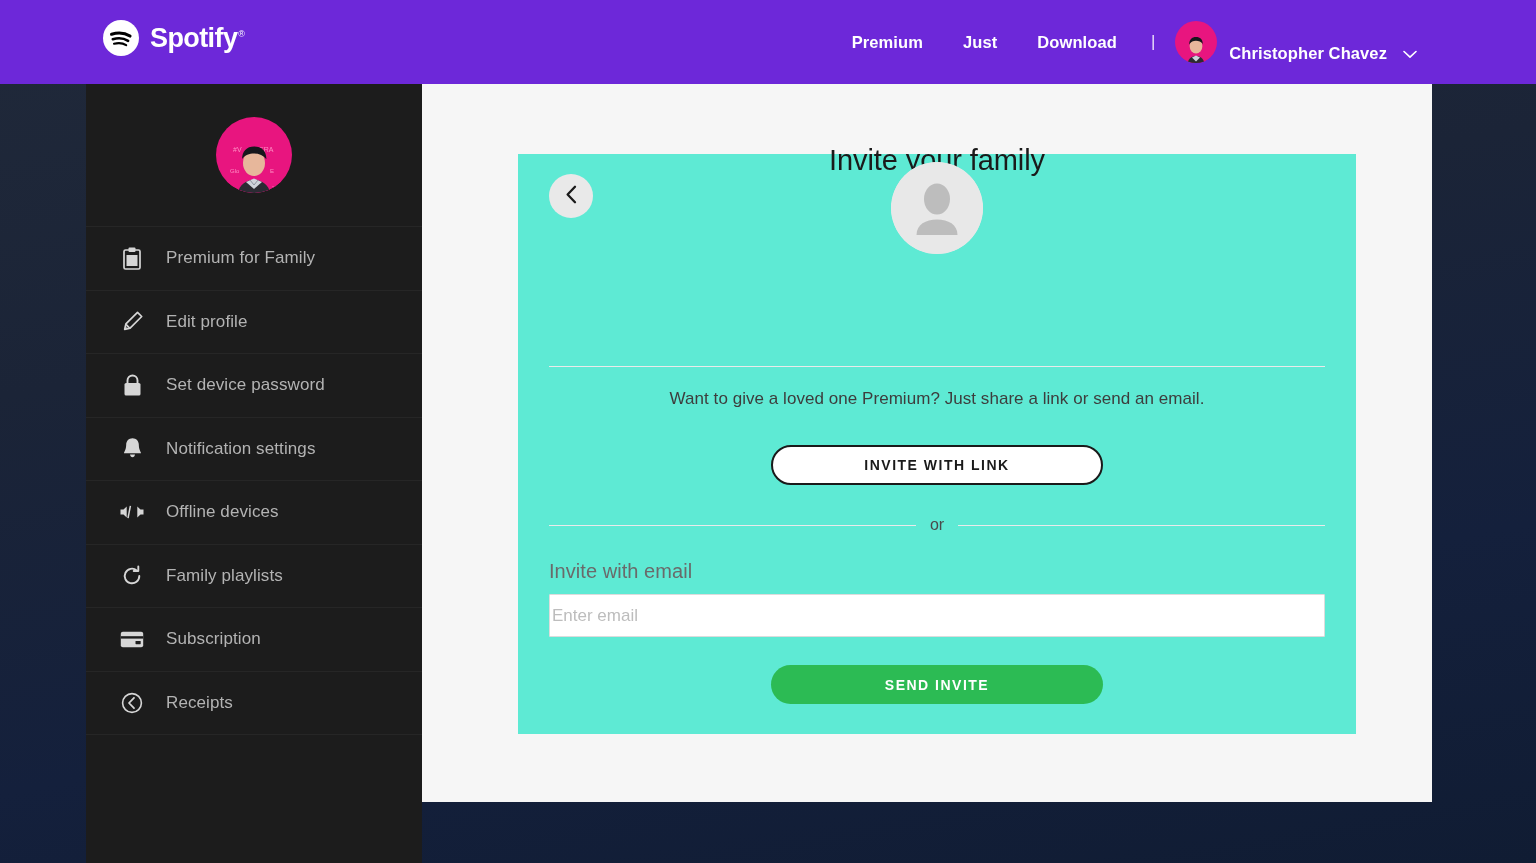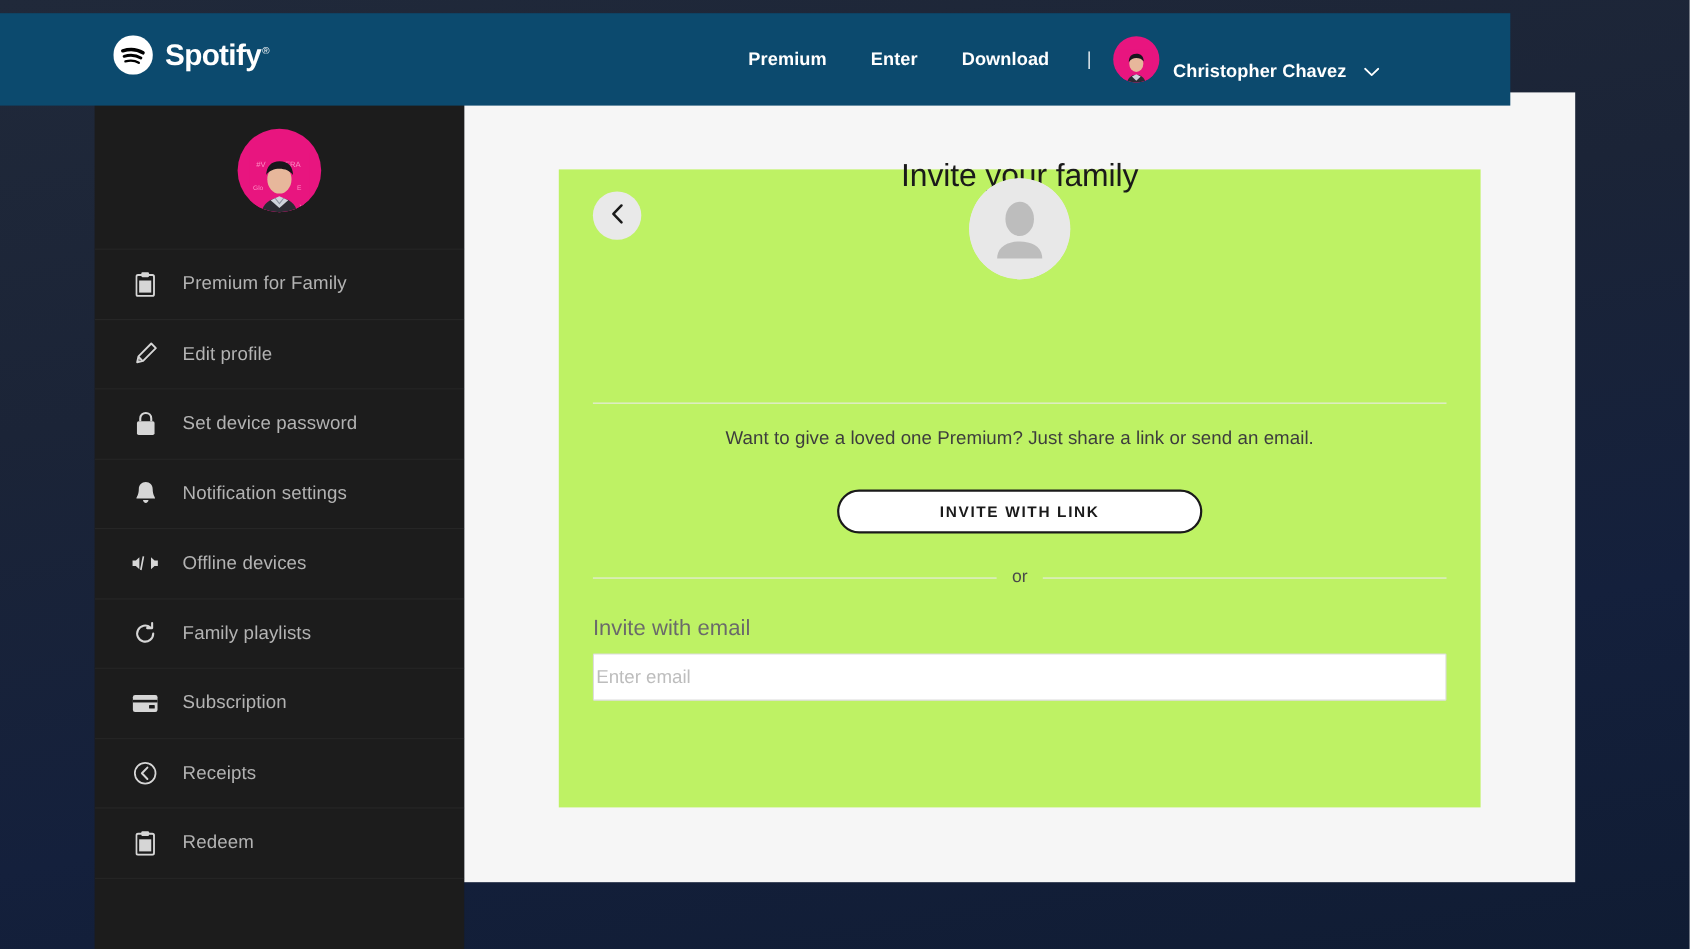--- a/index.html
+++ b/index.html
@@ -13,24 +13,24 @@
 
   
   body {
     background: linear-gradient(170deg, #20293a 0%, #1b2437 35%, #14203c 70%, #101c33 100%);
     position: relative;
   }
 
   
   .topbar {
     position: absolute;
-    top: 12px; left: 0;
-    width: 1373px;
+    top: 0; left: 0;
+    width: 1536px;
     height: 84px;
-    background: #0c4a6e;
+    background: #6d28d9;
     z-index: 30;
   }
   .logo-wrap {
     position: absolute;
     left: 103px;
     top: 20px;
     display: flex;
     align-items: center;
     gap: 11px;
   }
@@ -175,25 +175,25 @@
     top: 84px;
     width: 1010px;
     height: 718px;
     background: #f6f6f6;
     z-index: 10;
     overflow: hidden;
   }
 
   .card {
     position: absolute;
-    left: 86px;
+    left: 96px;
     top: 70px;
     width: 838px;
     height: 580px;
-    background: #bef264;
+    background: #5eead4;
   }
 
   .card-head {
     position: relative;
     height: 178px;
   }
   .back-btn {
     position: absolute;
     left: 31px;
     top: 30px;
@@ -327,21 +327,21 @@
         <path d="M11 23.8c4-1.1 8.8-0.8 12.2 1.3" stroke="#000" stroke-width="2.1" stroke-linecap="round" fill="none"></path>
       </svg>
     </span>
     <span class="logo-word">
       <span>Spotify</span><span class="logo-reg">®</span>
     </span>
   </div>
 
   <div class="topnav">
     <a class="topnav-link" href="#">Premium</a>
-    <a class="topnav-link" href="#">Enter</a>
+    <a class="topnav-link" href="#">Just</a>
     <a class="topnav-link" href="#">Download</a>
     <span class="topnav-sep">|</span>
 
     <div class="user-chip">
       <span class="user-avatar">
         <svg class="av-person" viewBox="0 0 30 34" xmlns="http://www.w3.org/2000/svg">
           <rect x="0" y="0" width="30" height="34" fill="#e8157f"></rect>
           <path d="M6 34c0-7 3.8-11 9-11s9 4 9 11z" fill="#2b2b33"></path>
           <ellipse cx="15" cy="13" rx="6.4" ry="7.4" fill="#e7b79b"></ellipse>
           <path d="M8.2 11.5c0-5 2.6-7.6 6.8-7.6s6.8 2.4 6.8 7.1c-1.6-2.2-4-3.2-6.9-3.2-2.6 0-5 .9-6.7 3.7z" fill="#17171c"></path>
@@ -456,30 +456,20 @@
   <div class="side-item">
     <span class="side-icon">
       <svg width="22" height="22" viewBox="0 0 22 22" xmlns="http://www.w3.org/2000/svg">
         <circle cx="11" cy="11" r="9.4" stroke="#d6d6d6" stroke-width="1.6" fill="none"></circle>
         <path d="M13 5.8L8 11l5 5.2" stroke="#d6d6d6" stroke-width="1.8" fill="none" stroke-linecap="round" stroke-linejoin="round"></path>
       </svg>
     </span>
     <span class="side-label">Receipts</span>
   </div>
 
-  <div class="side-item">
-    <span class="side-icon">
-      <svg width="18" height="23" viewBox="0 0 18 23" xmlns="http://www.w3.org/2000/svg">
-        <rect x="1" y="3" width="16" height="19" rx="1.5" stroke="#d6d6d6" stroke-width="1.7" fill="none"></rect>
-        <rect x="5.5" y="0.6" width="7" height="4.4" rx="1" fill="#d6d6d6"></rect>
-        <rect x="3.5" y="8" width="11" height="11" fill="#d6d6d6"></rect>
-      </svg>
-    </span>
-    <span class="side-label">Redeem</span>
-  </div>
 </div>
 
 <div class="content">
   <div class="card">
 
     <div class="card-head">
       <button class="back-btn">
         <span>
           <svg width="13" height="19" viewBox="0 0 13 19" xmlns="http://www.w3.org/2000/svg">
             <path d="M10 1.8L2.6 9.5 10 17.2" stroke="#1a1a1a" stroke-width="2.3" fill="none" stroke-linecap="round" stroke-linejoin="round"></path>
@@ -507,14 +497,15 @@
     <div class="or-row">
       <span class="or-line"></span>
       <span class="or-text">or</span>
       <span class="or-line"></span>
     </div>
 
     <div class="field-label">Invite with email</div>
 
     <input class="email-input" type="text" placeholder="Enter email" style="">
 
+    <button class="btn-green">SEND INVITE</button>
   </div>
 </div>
 
 </body></html>

